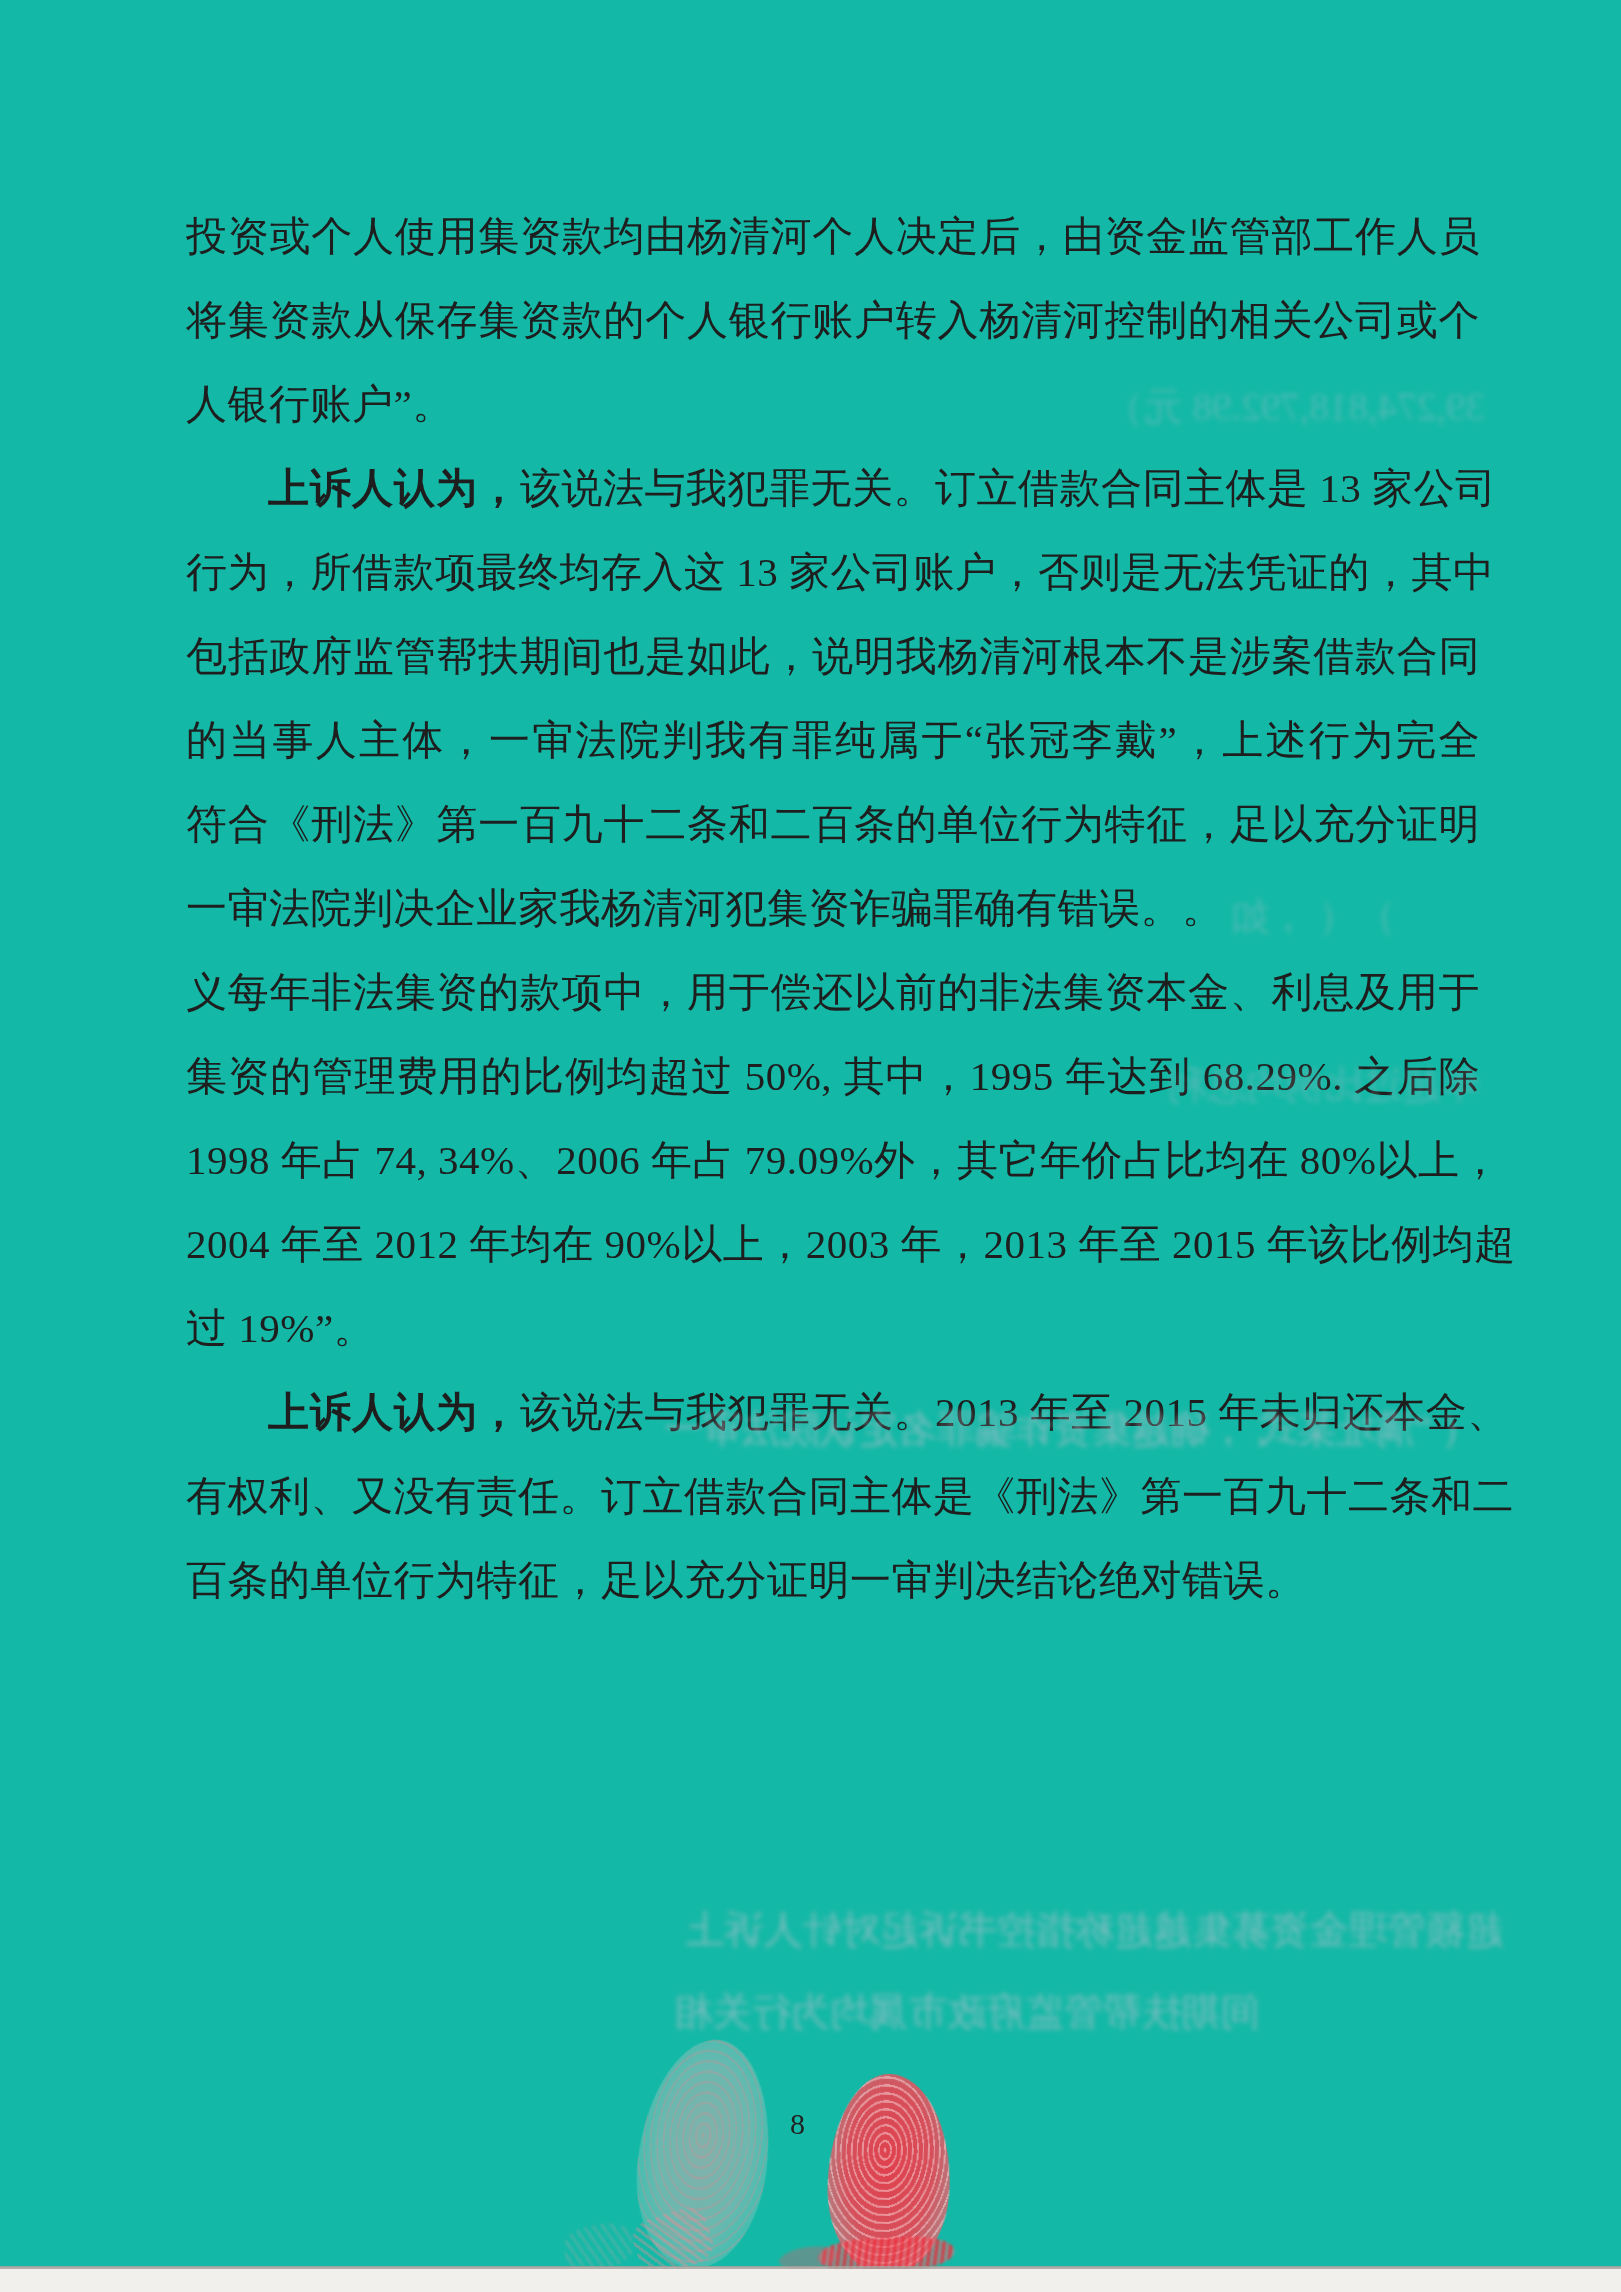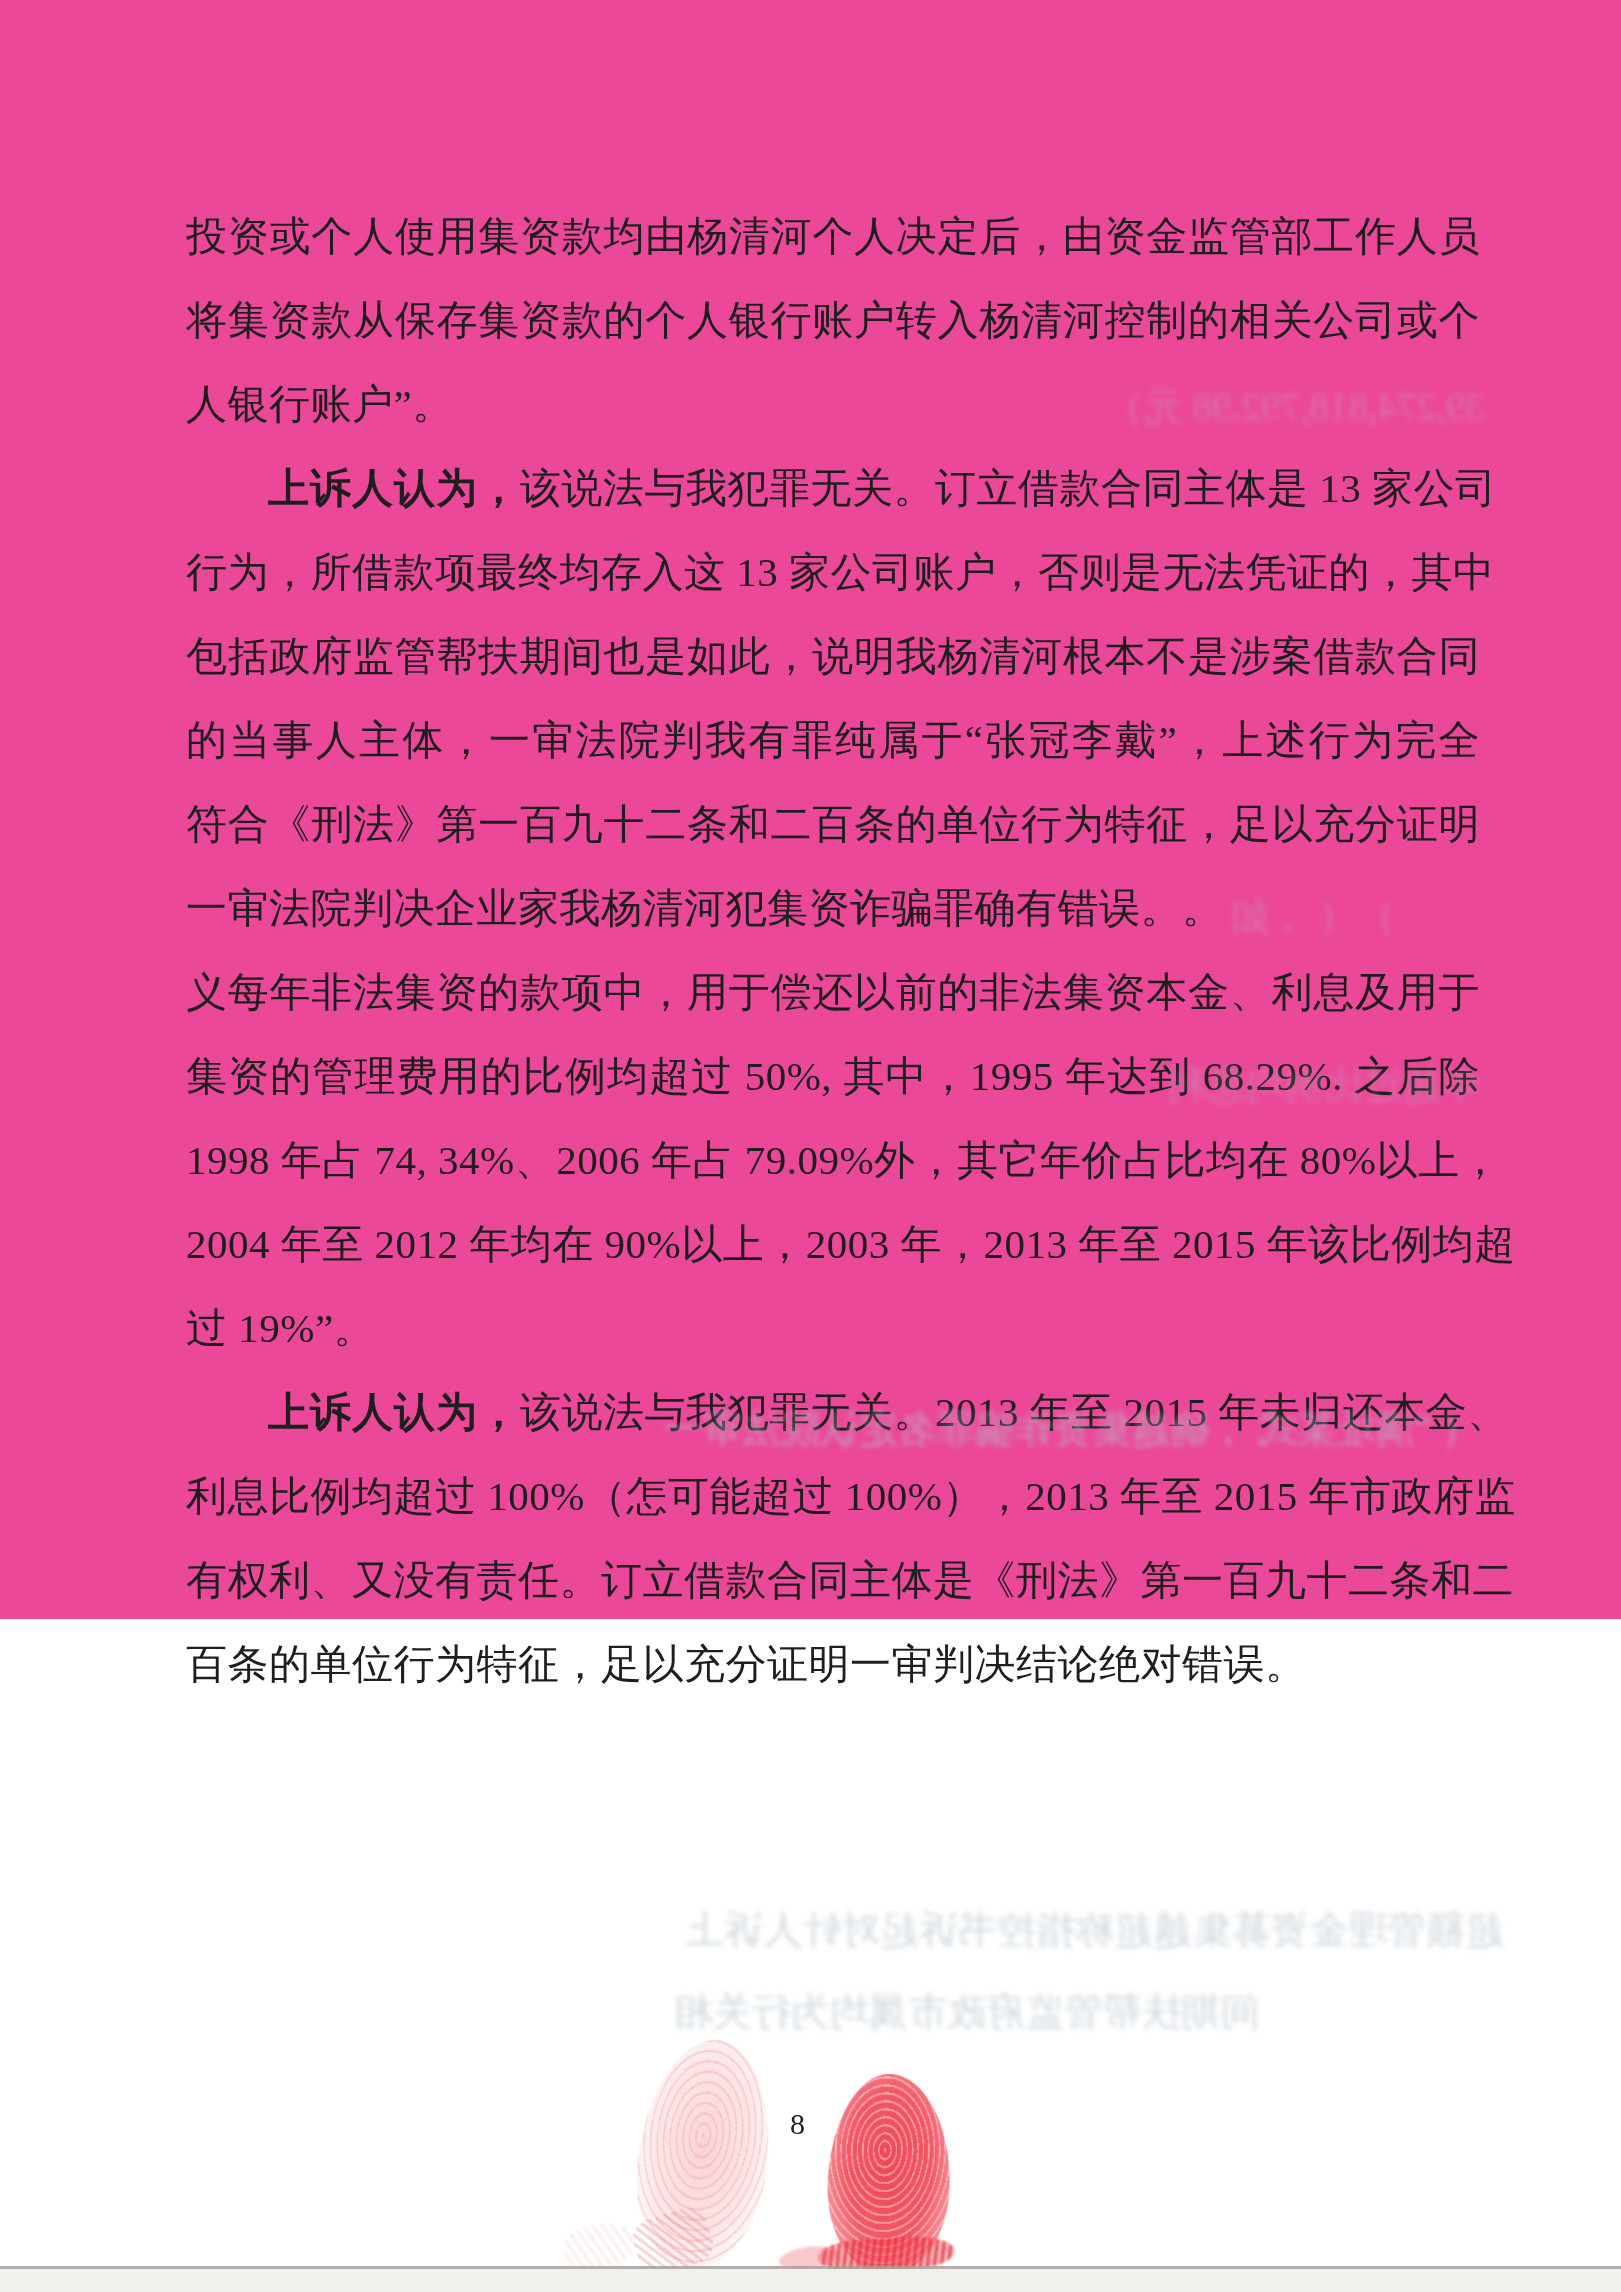--- a/index.html
+++ b/index.html
@@ -6,22 +6,22 @@
     margin: 0;
     padding: 0;
     width: 1621px;
     height: 2293px;
     background: #ffffff;
     overflow: hidden;
   }
   #scan-page {
     position: relative;
     width: 1621px;
-    height: 1619px;
-    background: #ec4899;
+    height: 2267px;
+    background: #14b8a6;
     font-family: "Liberation Serif", "DejaVu Serif", serif;
     color: #1c1c1c;
   }
   
   #text-block {
     position: absolute;
     left: 186px;
     top: 194px;
     width: 1294px;
   }
@@ -147,21 +147,20 @@
     <div class="line"><b></b><span>包括政府监管帮扶期间也是如此，说明我杨清河根本不是涉案借款合同</span></div>
     <div class="line"><b></b><span>的当事人主体，一审法院判我有罪纯属于“张冠李戴”，上述行为完全</span></div>
     <div class="line"><b></b><span>符合《刑法》第一百九十二条和二百条的单位行为特征，足以充分证明</span></div>
     <div class="line end"><b></b><span>一审法院判决企业家我杨清河犯集资诈骗罪确有错误。。</span></div>
     <div class="line"><b></b><span>义每年非法集资的款项中，用于偿还以前的非法集资本金、利息及用于</span></div>
     <div class="line"><b></b><span>集资的管理费用的比例均超过 50%, 其中，1995 年达到 68.29%. 之后除</span></div>
     <div class="line"><b></b><span>1998 年占 74, 34%、2006 年占 79.09%外，其它年价占比均在 80%以上，</span></div>
     <div class="line"><b></b><span>2004 年至 2012 年均在 90%以上，2003 年，2013 年至 2015 年该比例均超</span></div>
     <div class="line end"><b></b><span>过 19%”。</span></div>
     <div class="line indent"><b>上诉人认为，</b><span>该说法与我犯罪无关。2013 年至 2015 年未归还本金、</span></div>
-    <div class="line"><b></b><span>利息比例均超过 100%（怎可能超过 100%），2013 年至 2015 年市政府监</span></div>
     <div class="line"><b></b><span>有权利、又没有责任。订立借款合同主体是《刑法》第一百九十二条和二</span></div>
     <div class="line end"><b></b><span>百条的单位行为特征，足以充分证明一审判决结论绝对错误。</span></div>
   </div>
 
   <div class="ghost faint" style="left:956px;  top:383px;  width:529px;">39,274,818,792.98 元）</div>
   <div class="ghost faint" style="left:1063px; top:892px;  width:333px;">）（ ，如</div>
   <div class="ghost faint" style="left:1108px; top:1061px; width:372px;">年超过比例均息利</div>
   <div class="ghost" style="left:382px;  top:1405px; width:1098px;">（ “满址某式 ，确越集资诈骗罪名定认院法审一</div>
   <div class="ghost" style="left:240px;  top:1906px; width:1264px;">超额管理金资募集越超称指控书诉起对针人诉上</div>
   <div class="ghost" style="left:240px;  top:1988px; width:1019px;">间期扶帮管监府政市属均为行关相</div>

